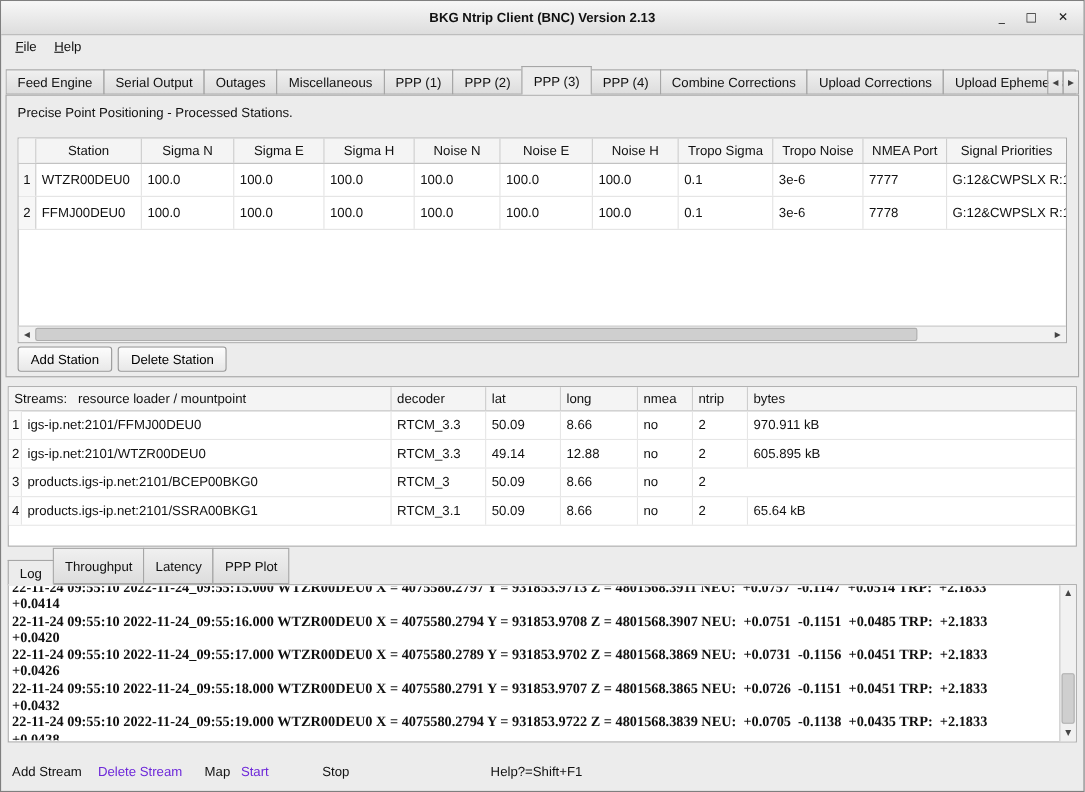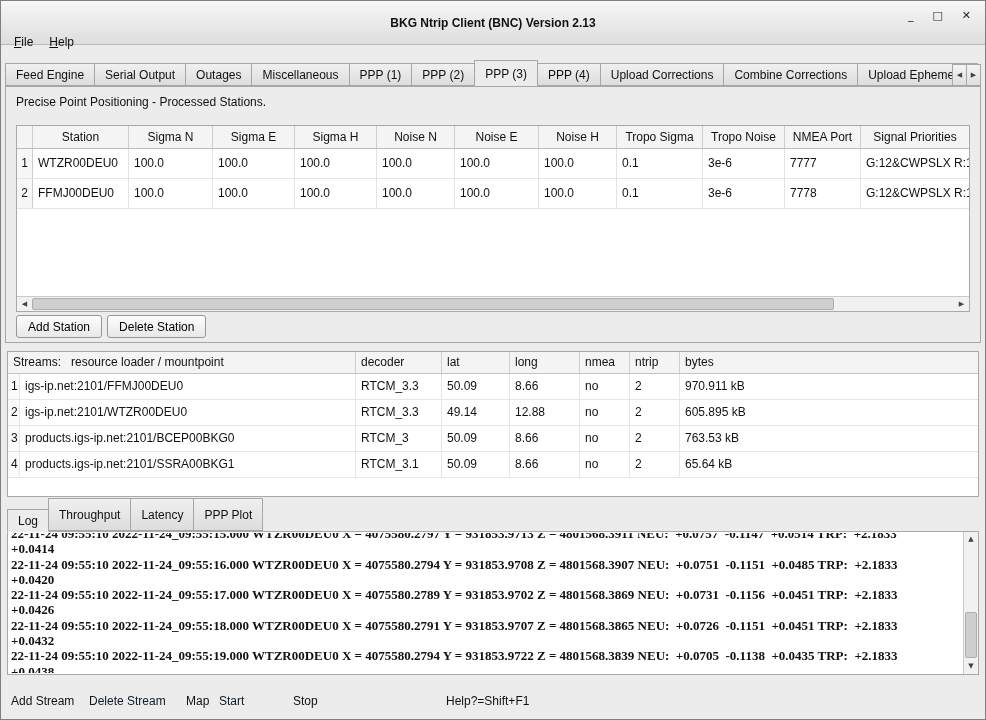--- a/index.html
+++ b/index.html
@@ -10,21 +10,21 @@
     font-family: "Liberation Sans", sans-serif;
     font-size: 12px;
     color: #111;
     border: 1px solid #7f7f7f;
     overflow: hidden;
   }
   .glyph { font-family: "DejaVu Sans", sans-serif; line-height: 1; color: #444; }
 
   
   .titlebar {
-    position: absolute; top: 0; left: 0; right: 0; height: 44px;
+    position: absolute; top: 0; left: 0; right: 0; height: 31px;
     background: linear-gradient(#f7f7f7, #dddddd);
     border-bottom: 1px solid #b9b9b9;
     display: flex; align-items: center; justify-content: center;
   }
   .win-title { font-weight: bold; }
   .win-controls { position: absolute; right: 14px; top: 0; height: 28px; display: flex; align-items: center; gap: 19px; }
   .win-btn { font-family: "DejaVu Sans", sans-serif; font-size: 11px; color: #222; line-height: 1; }
 
   
   .menubar { position: absolute; top: 29px; left: 0; width: 100%; height: 24px; display: flex; align-items: center; padding-left: 5px; }
@@ -98,21 +98,21 @@
   .log-line { font-family: "Liberation Serif", serif; font-weight: bold; font-size: 13px; line-height: 15.3px; white-space: pre; }
   .vscroll { position: absolute; top: 0; right: 0; bottom: 0; width: 15px; background: #f1f1f1; border-left: 1px solid #c9c9c9; }
   .vs-btn { position: absolute; left: 0; width: 14px; height: 15px; display: flex; align-items: center; justify-content: center; }
   .vs-btn .glyph { font-size: 7px; }
   .vs-up { top: 0; } .vs-down { bottom: 0; }
   .vs-thumb { position: absolute; left: 1px; right: 1px; bottom: 16px; height: 46px; background: #cfcfcf; border: 1px solid #adadad; border-radius: 2px; }
 
   
   .bottombar { position: absolute; left: 0; right: 0; bottom: 0; height: 34px; }
   .flat { position: absolute; top: 7px; background: none; border: none; font: inherit; color: #111; padding: 2px 6px; }
-  .flat.disabled { color: #0f172a; }
+  .flat.disabled { color: #6d28d9; }
   .pos-add-stream { left: 4px; }
   .pos-delete-stream { left: 82px; }
   .pos-map { left: 179px; }
   .pos-start { left: 212px; }
   .pos-stop { left: 263px; margin-left: 23px; }
   .help-hint { position: absolute; left: 445px; top: 9px; }
 </style>
 </head>
 <body>
 
@@ -132,22 +132,22 @@
 
 <div class="tabbar">
   <div class="tab">Feed Engine</div>
   <div class="tab">Serial Output</div>
   <div class="tab">Outages</div>
   <div class="tab">Miscellaneous</div>
   <div class="tab">PPP (1)</div>
   <div class="tab">PPP (2)</div>
   <div class="tab active">PPP (3)</div>
   <div class="tab">PPP (4)</div>
+  <div class="tab">Combine Corrections</div>
   <div class="tab">Upload Corrections</div>
-  <div class="tab">Combine Corrections</div>
   <div class="tab">Upload Ephemeris</div>
   <div class="tab-scroll">
     <div class="scroll-btn">
       <span class="glyph">◀</span>
     </div>
     <div class="scroll-btn">
       <span class="glyph">▶</span>
     </div>
   </div>
 </div>
@@ -254,21 +254,20 @@
   </div>
 
   <div class="str-grid str-row">
     <span class="str-num">3</span>
     <span>products.igs-ip.net:2101/BCEP00BKG0</span>
     <span>RTCM_3</span>
     <span>50.09</span>
     <span>8.66</span>
     <span>no</span>
     <span>2</span>
-    <span>763.53 kB</span>
   </div>
 
   <div class="str-grid str-row">
     <span class="str-num">4</span>
     <span>products.igs-ip.net:2101/SSRA00BKG1</span>
     <span>RTCM_3.1</span>
     <span>50.09</span>
     <span>8.66</span>
     <span>no</span>
     <span>2</span>

